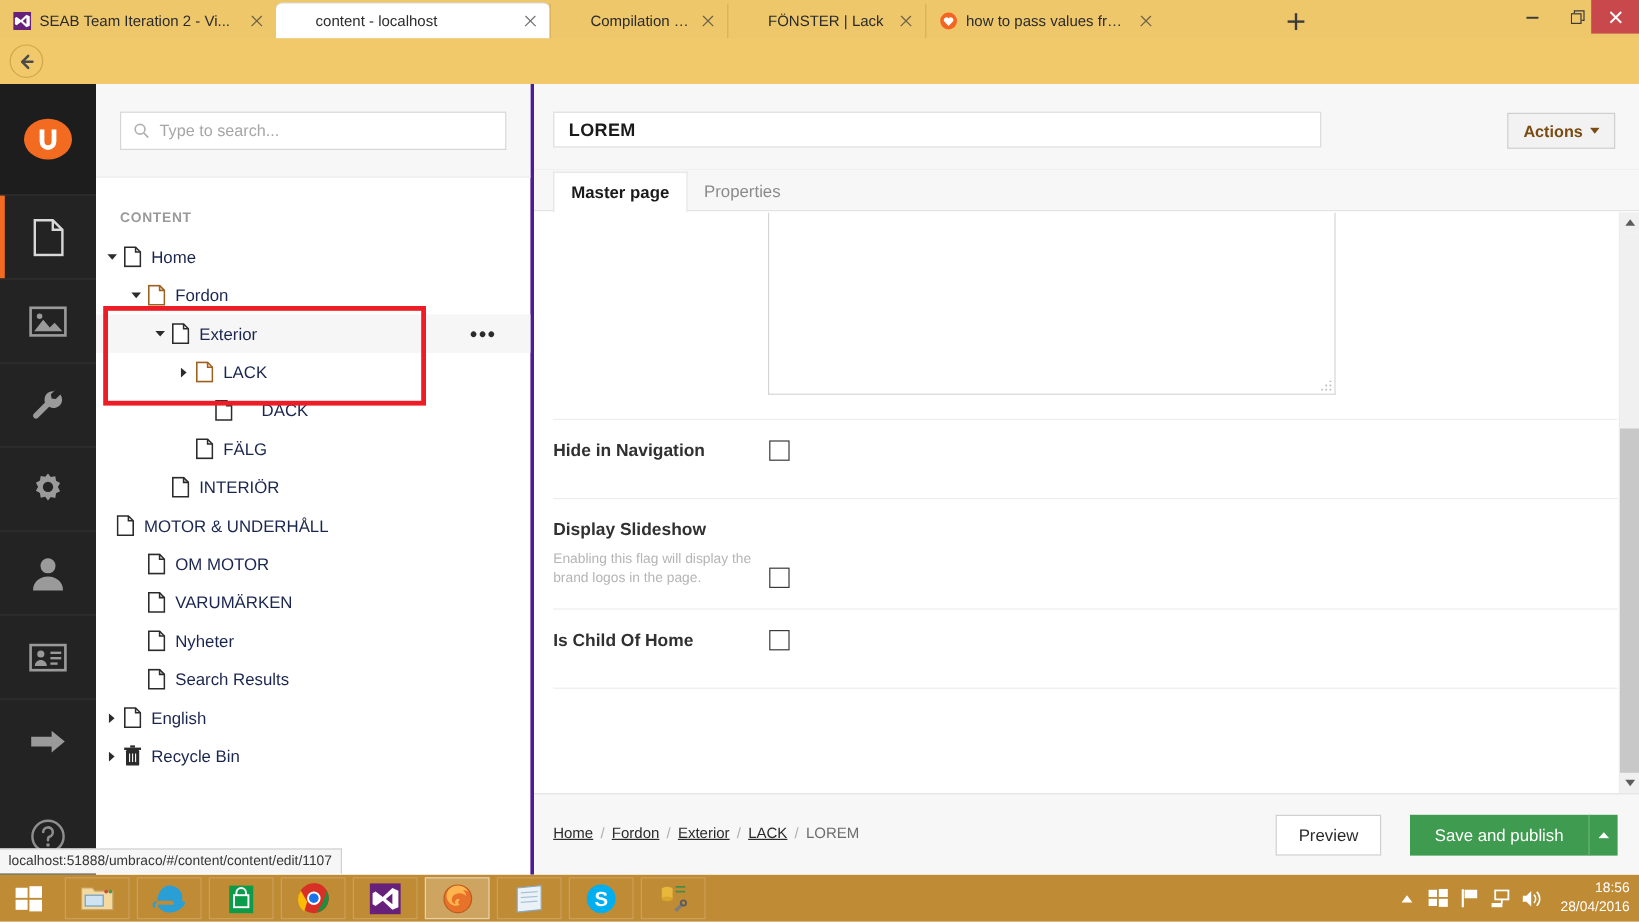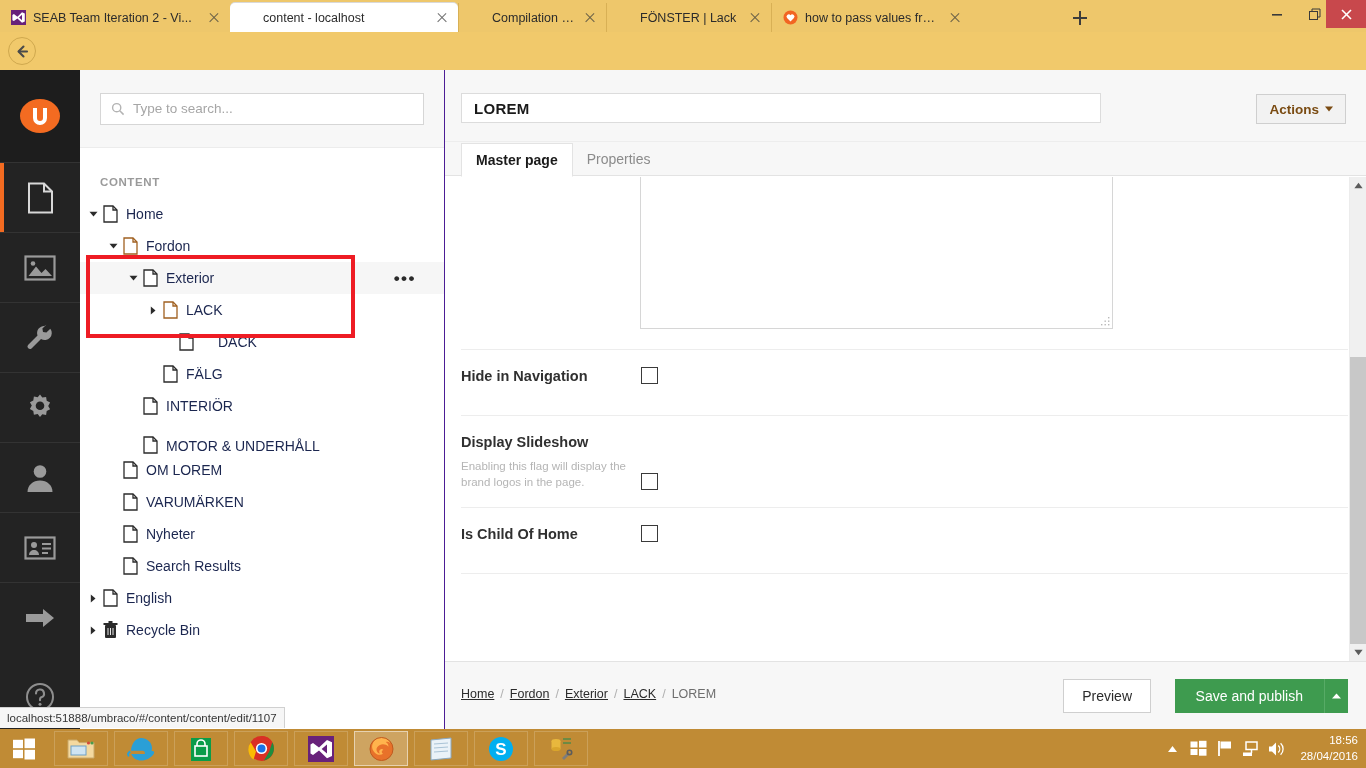--- a/index.html
+++ b/index.html
@@ -76,21 +76,21 @@
     position:relative; height:70px; display:flex; align-items:center; justify-content:center;
     border-top:1px solid #333; color:#b0b0b0;
   }
   .rail-item.active::before {
     content:''; position:absolute; left:0; top:0; bottom:0; width:4px; background:#f36b21;
   }
   .rail-item.active { color:#e6e6e6; }
   #rail-help { position:absolute; left:0; bottom:4px; width:80px; height:56px; display:flex; align-items:center; justify-content:center; }
 
   
-  #umb-tree { position:absolute; left:80px; top:0; width:365px; height:659px; background:#fff; border-right:1px solid #4c1d95; }
+  #umb-tree { position:absolute; left:80px; top:0; width:365px; height:659px; background:#fff; border-right:3px solid #4c1d95; }
   #tree-search-wrap { height:78px; background:#f7f7f7; border-bottom:1px solid #ececec; display:flex; align-items:center; padding:0 20px; }
   #tree-search {
     flex:1 1 auto; height:32px; background:#fff; border:1px solid #d6d6d6;
     display:flex; align-items:center; gap:8px; padding:0 10px;
   }
   #tree-search-placeholder { font-size:13.5px; color:#a6a6a6; }
   #tree-heading { padding:28px 0 10px 20px; font-size:11.5px; letter-spacing:.6px; color:#9a9a9a; font-weight:600; }
   .tree-row {
     position:relative; height:32px; display:flex; align-items:center;
     font-size:14px; color:#1b264f; cursor:default;
@@ -502,39 +502,39 @@
         <div class="tree-row" style="padding-left: 46px;">
           <span class="tree-arrow"></span>
           <span class="tree-doc">
             <svg width="15" height="18" viewBox="0 0 15 18">
               <path d="M1 1h9l4 4v12H1z" fill="#fff" stroke="#2b2b2b" stroke-width="1.3"></path>
               <polyline points="10,1 10,5 14,5" fill="none" stroke="#2b2b2b" stroke-width="1.3"></polyline>
             </svg>
           </span>
           <span class="tree-label">INTERIÖR</span>
         </div>
-        <div class="tree-row" style="padding-left: 46px; align-items: flex-end;">
+        <div class="tree-row" style="">
           <span class="tree-arrow"></span>
           <span class="tree-doc">
             <svg width="15" height="18" viewBox="0 0 15 18">
               <path d="M1 1h9l4 4v12H1z" fill="#fff" stroke="#2b2b2b" stroke-width="1.3"></path>
               <polyline points="10,1 10,5 14,5" fill="none" stroke="#2b2b2b" stroke-width="1.3"></polyline>
             </svg>
           </span>
           <span class="tree-label">MOTOR &amp; UNDERHÅLL</span>
         </div>
         <div class="tree-row" style="padding-left: 26px;">
           <span class="tree-arrow"></span>
           <span class="tree-doc">
             <svg width="15" height="18" viewBox="0 0 15 18">
               <path d="M1 1h9l4 4v12H1z" fill="#fff" stroke="#2b2b2b" stroke-width="1.3"></path>
               <polyline points="10,1 10,5 14,5" fill="none" stroke="#2b2b2b" stroke-width="1.3"></polyline>
             </svg>
           </span>
-          <span class="tree-label">OM LOREM</span>
+          <span class="tree-label">OM MOTOR</span>
         </div>
         <div class="tree-row" style="padding-left: 26px;">
           <span class="tree-arrow"></span>
           <span class="tree-doc">
             <svg width="15" height="18" viewBox="0 0 15 18">
               <path d="M1 1h9l4 4v12H1z" fill="#fff" stroke="#2b2b2b" stroke-width="1.3"></path>
               <polyline points="10,1 10,5 14,5" fill="none" stroke="#2b2b2b" stroke-width="1.3"></polyline>
             </svg>
           </span>
           <span class="tree-label">VARUMÄRKEN</span>

